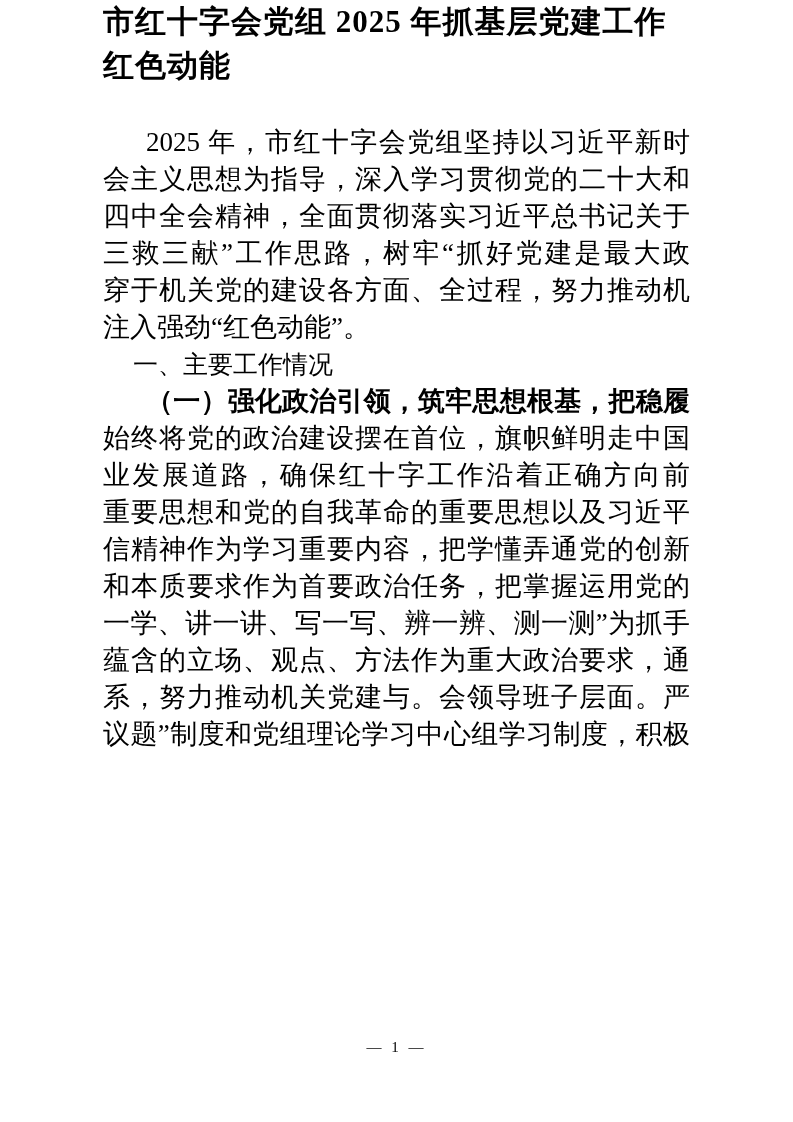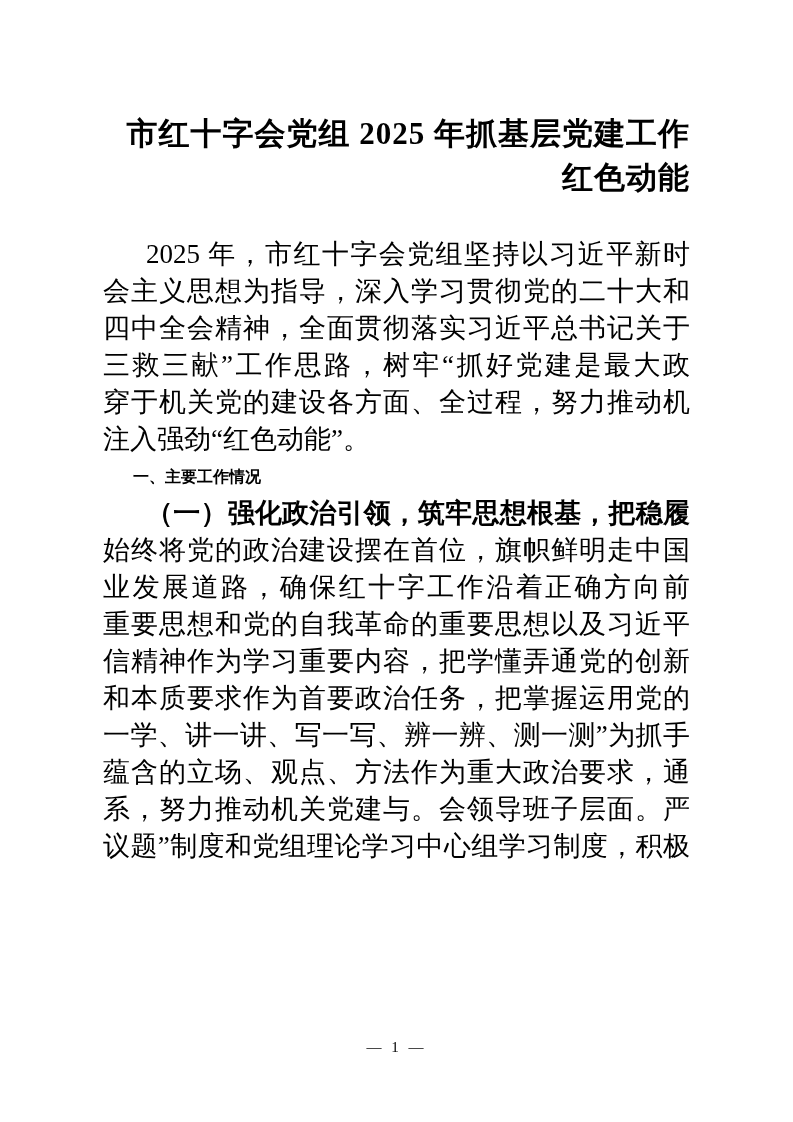--- a/index.html
+++ b/index.html
@@ -16,25 +16,24 @@
     color: #000000;
     font-family: "Liberation Serif", serif;
   }
   .content {
     position: absolute;
     left: 103px;
     top: 0;
     width: 587px;
   }
   .doc-title {
-    margin-top: 112px;
     font-size: 31px;
     font-weight: 700;
     line-height: 44px;
-    text-align: right;
+    text-align: left;
     letter-spacing: 1px;
   }
   .flow {
     margin-top: 36px;
   }
   .line {
     font-size: 27px;
     line-height: 37px;
     height: 37px;
     text-align: justify;
@@ -42,22 +41,22 @@
     overflow: hidden;
   }
   .line.short {
     text-align-last: left;
   }
   .line.indent2 {
     text-indent: 43px;
   }
   .line.h1 {
     font-family: "Liberation Sans", sans-serif;
-    font-weight: 700;
-    font-size: 16px;
+    font-weight: 400;
+    font-size: 25px;
     text-indent: 30px;
     text-align: left;
     text-align-last: left;
   }
   .line.h2 {
     font-weight: 700;
   }
   .em-bold {
     font-weight: 700;
     font-family: "Liberation Sans", sans-serif;

